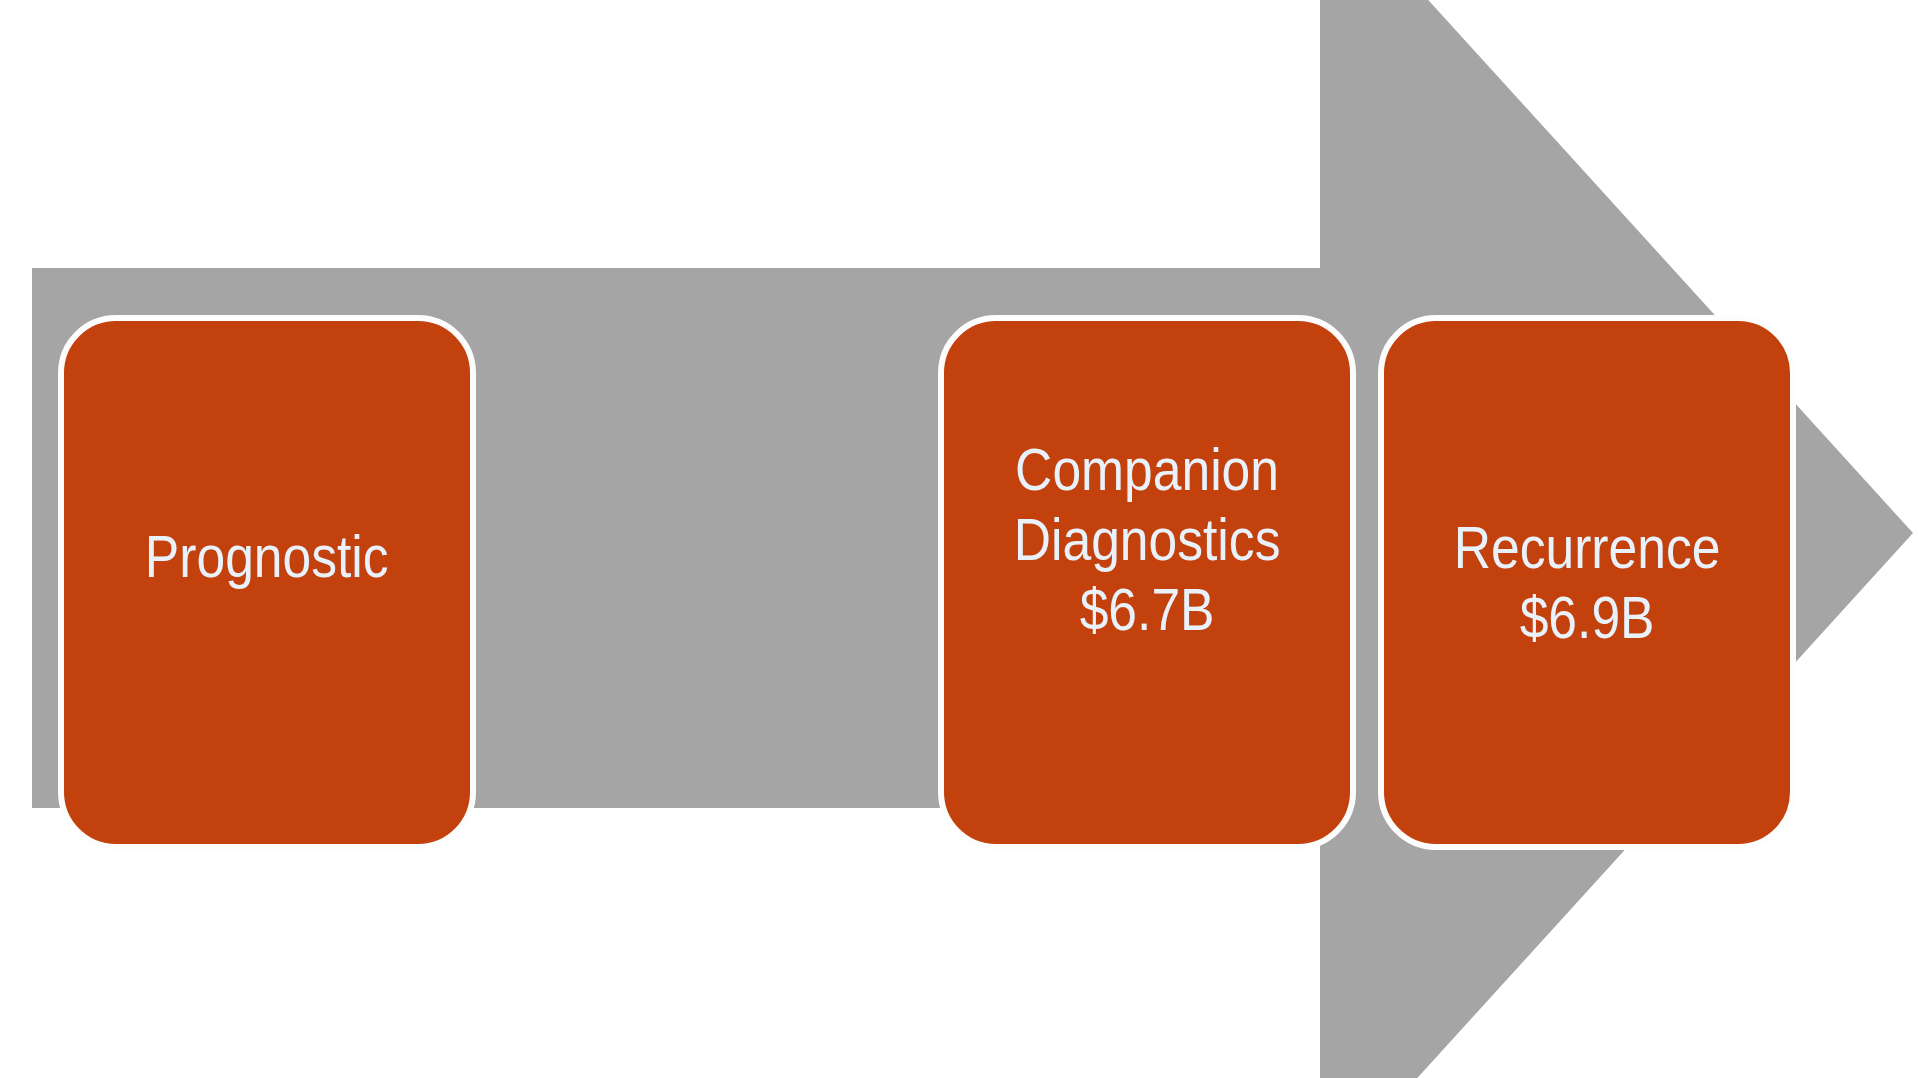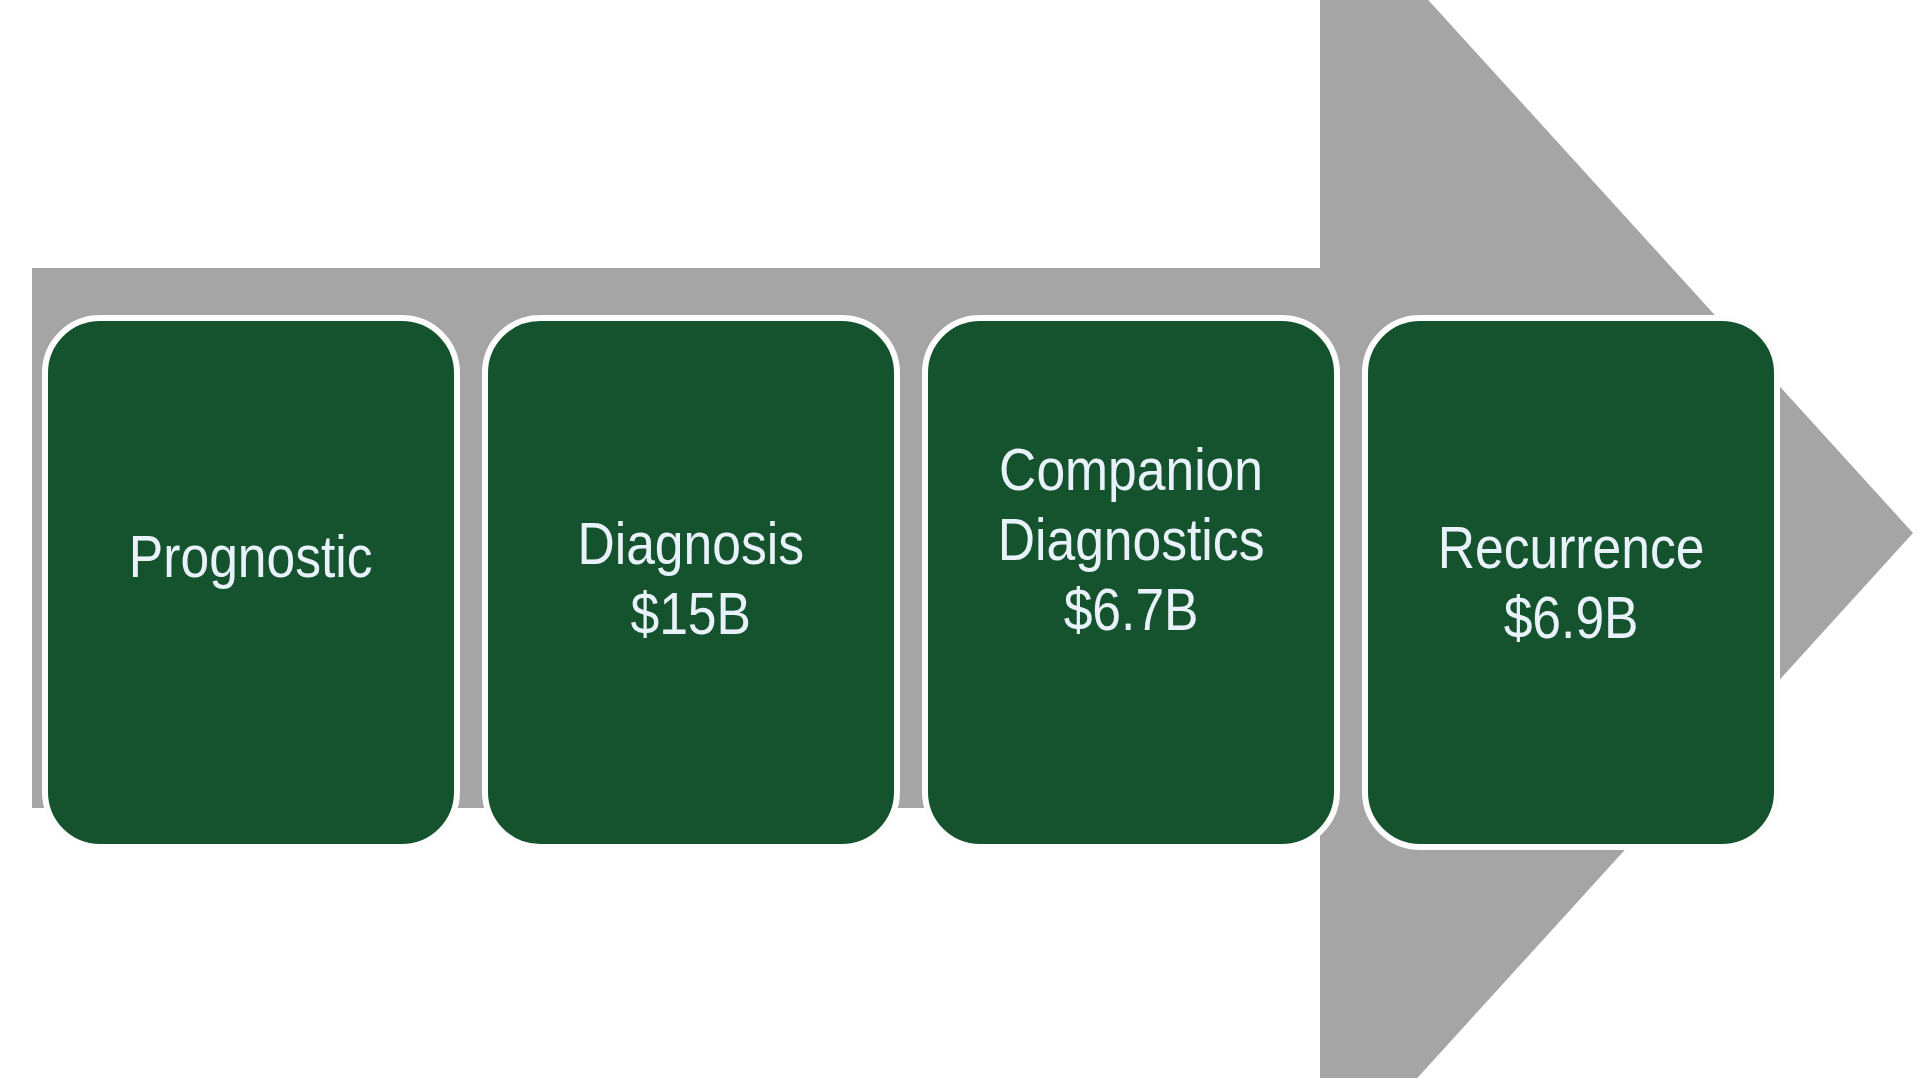--- a/index.html
+++ b/index.html
@@ -22,26 +22,27 @@
     width: 1918px;
     height: 1078px;
     display: block;
   }
   .stage {
     position: absolute;
     top: 315px;
     width: 418px;
     height: 535px;
     box-sizing: border-box;
-    background: #14532d;
+    background: #c2410c;
     border: 6px solid #fdfdfd;
     border-radius: 58px;
     display: flex;
     align-items: center;
     justify-content: center;
+    margin-left: 16px;
   }
   .stage-1 { left: 42px; align-items: center; }
   .stage-2 { left: 482px; }
   .stage-3 { left: 922px; }
   .stage-4 { left: 1362px; align-items: center; }
   .stage-text {
     text-align: center;
     color: #e9f2fb;
     font-size: 60px;
     line-height: 70px;
@@ -62,26 +63,20 @@
   <svg class="arrow-svg" viewBox="0 0 1918 1078" preserveAspectRatio="none">
     <polygon points="32,268 1320,268 1320,-119 1913,533 1320,1185 1320,808 32,808" fill="#a5a5a5"></polygon>
   </svg>
 
   <div class="stage stage-1">
     <div class="stage-text">
       <div>Prognostic</div>
     </div>
   </div>
 
-  <div class="stage stage-2">
-    <div class="stage-text">
-      <div>Diagnosis</div>
-      <div>$15B</div>
-    </div>
-  </div>
 
   <div class="stage stage-3">
     <div class="stage-text">
       <div>Companion</div>
       <div>Diagnostics</div>
       <div>$6.7B</div>
     </div>
   </div>
 
   <div class="stage stage-4">

